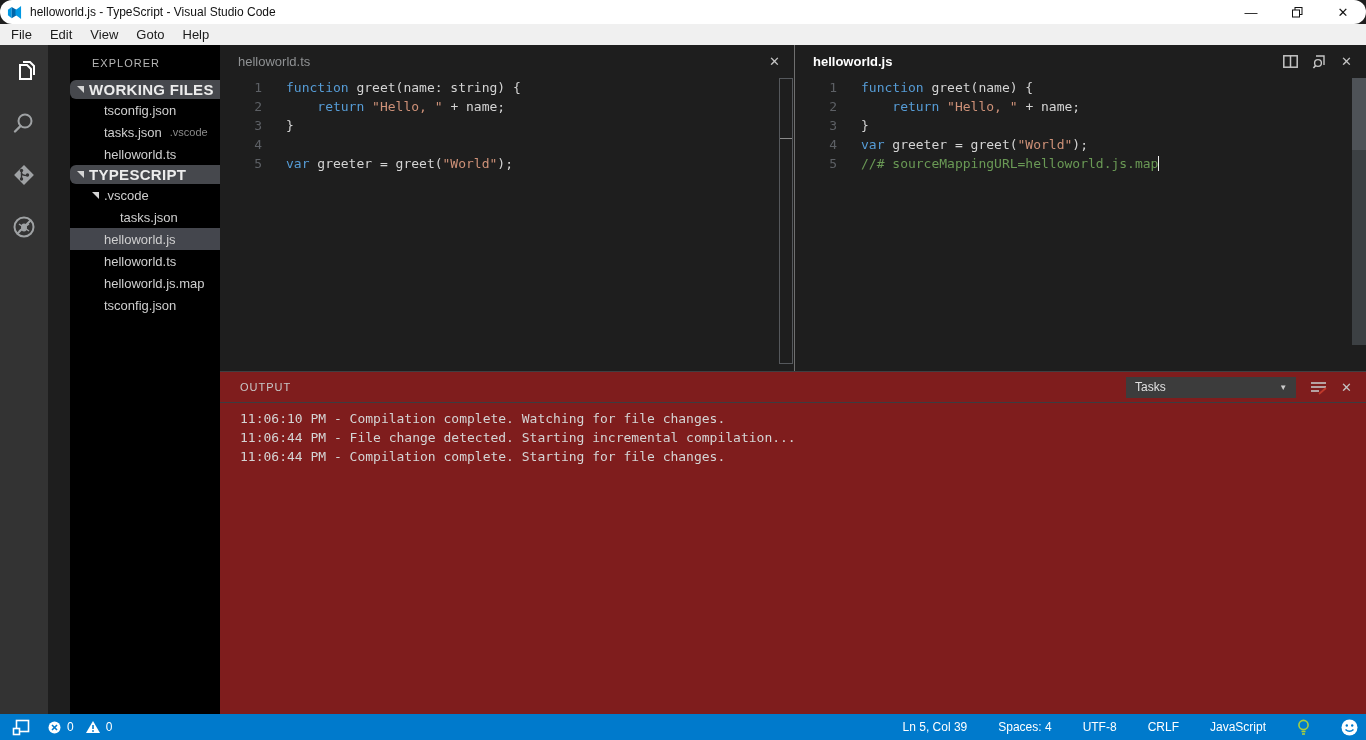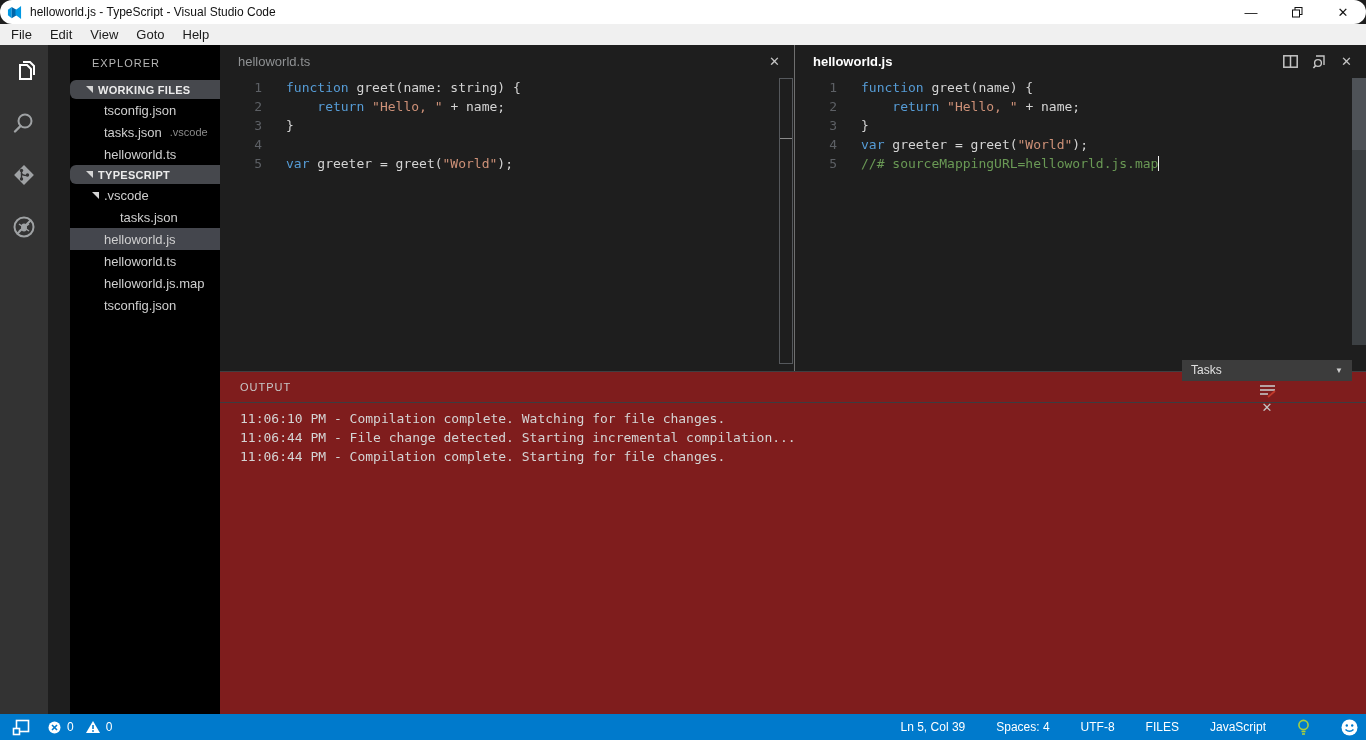--- a/index.html
+++ b/index.html
@@ -17,21 +17,21 @@
   .menubar { position:absolute; top:24px; left:0; right:0; height:21px; background:#f0f0f0; display:flex; align-items:center; padding-left:2px; }
   .menu-item { padding:0 9px; font-size:13px; color:#1b1b1b; }
 
   
   .activitybar { position:absolute; top:45px; left:0; width:48px; bottom:26px; background:#333333; }
   .activity-item { height:52px; display:flex; align-items:center; justify-content:center; }
 
   
   .sidebar { position:absolute; top:45px; left:48px; width:172px; bottom:26px; background:#000000;margin-left:22px; }
   .sidebar-title { height:35px; display:flex; align-items:center; padding-left:22px; font-size:11px; letter-spacing:1px; color:#b5b5b5; }
-  .section-header { height:19px; background:#46484d; display:flex; align-items:center; padding-left:16px; font-size:11px; font-weight:bold; letter-spacing:.3px; color:#ececec;border-radius:6px; }
+  .section-header { height:19px; background:#46484d; display:flex; align-items:center; padding-left:7px; font-size:15px; font-weight:bold; letter-spacing:.3px; color:#ececec;border-radius:6px; }
   .twistie { width:0; height:0; border-top:7px solid #d4d4d4; border-left:7px solid transparent; margin-right:5px; flex:none; }
   .file-row { height:22px; display:flex; align-items:center; font-size:13px; color:#cfcfcf; }
   .file-row.indent-1 { padding-left:34px; }
   .file-row.indent-2 { padding-left:50px; }
   .file-row.folder { padding-left:22px; }
   .file-row.selected { background:#44464d; }
   .file-suffix { color:#8b8b8b; font-size:11px; margin-left:8px; }
 
   
   .editors { position:absolute; top:45px; left:220px; right:0; height:326px; background:#1e1e1e; }
@@ -56,21 +56,21 @@
 
   .sb-left { position:absolute; top:33px; right:1px; width:14px; height:286px; border:1px solid #55585c; }
   .sb-left .slider { height:60px; border-bottom:1px solid #8a8a8a; }
   .sb-right { position:absolute; top:33px; right:0; width:14px; height:267px; background:#3c4043; }
   .sb-right .slider { height:72px; background:#4e5257; }
 
   
   .panel { position:absolute; top:371px; left:220px; right:0; bottom:26px; background:#7f1d1d; border-top:1px solid #3f3f42; }
   .panel-header { height:31px; display:flex; align-items:center; padding:0 14px 0 20px; border-bottom:1px solid #3c3c40; }
   .panel-title { font-size:11px; letter-spacing:1px; color:#c8c8c8; }
-  .panel-actions { margin-left:auto; display:flex; align-items:center; gap:2px;flex-direction:column; }
+  .panel-actions { margin-left:auto; display:flex; align-items:center; gap:14px; }
   .panel-select { width:170px; height:21px; background:#3c3c3c; border:1px solid #3c3c3c; color:#e0e0e0; font-size:12px; display:flex; align-items:center; padding:0 8px; }
   .panel-select .caret { margin-left:auto; font-size:8px; color:#cccccc; }
   .output-log { padding:6px 0 0 20px; font-family:"DejaVu Sans Mono",monospace; font-size:13px; line-height:19px; color:#d4d4d4; }
 
   
   .statusbar { position:absolute; left:0; right:0; bottom:0; height:26px; background:#007acc; color:#ffffff; display:flex; align-items:center; font-size:12px; padding:0 8px 0 12px; }
   .status-group { display:flex; align-items:center; gap:6px; }
   .status-left { display:flex; align-items:center; gap:18px; }
   .status-right { margin-left:auto; display:flex; align-items:center; gap:31px; }
   .status-item { display:flex; align-items:center; }
@@ -296,21 +296,21 @@
           <circle cx="7" cy="10" r="0.9" fill="#007acc"></circle>
         </svg>
       </span>
       <span>0</span>
     </div>
   </div>
   <div class="status-right">
       <div class="status-item">Ln 5, Col 39</div>
       <div class="status-item">Spaces: 4</div>
       <div class="status-item">UTF-8</div>
-      <div class="status-item">FILES</div>
+      <div class="status-item">CRLF</div>
       <div class="status-item">JavaScript</div>
     <span class="status-item">
       <svg width="13" height="17" viewBox="0 0 13 17">
         <circle cx="6.5" cy="6" r="4.6" fill="none" stroke="#aacf3c" stroke-width="1.6"></circle>
         <line x1="4.5" y1="12.5" x2="8.5" y2="12.5" stroke="#aacf3c" stroke-width="1.6"></line>
         <line x1="5" y1="15" x2="8" y2="15" stroke="#aacf3c" stroke-width="1.6"></line>
       </svg>
     </span>
     <span class="status-item">
       <svg width="17" height="17" viewBox="0 0 17 17">

